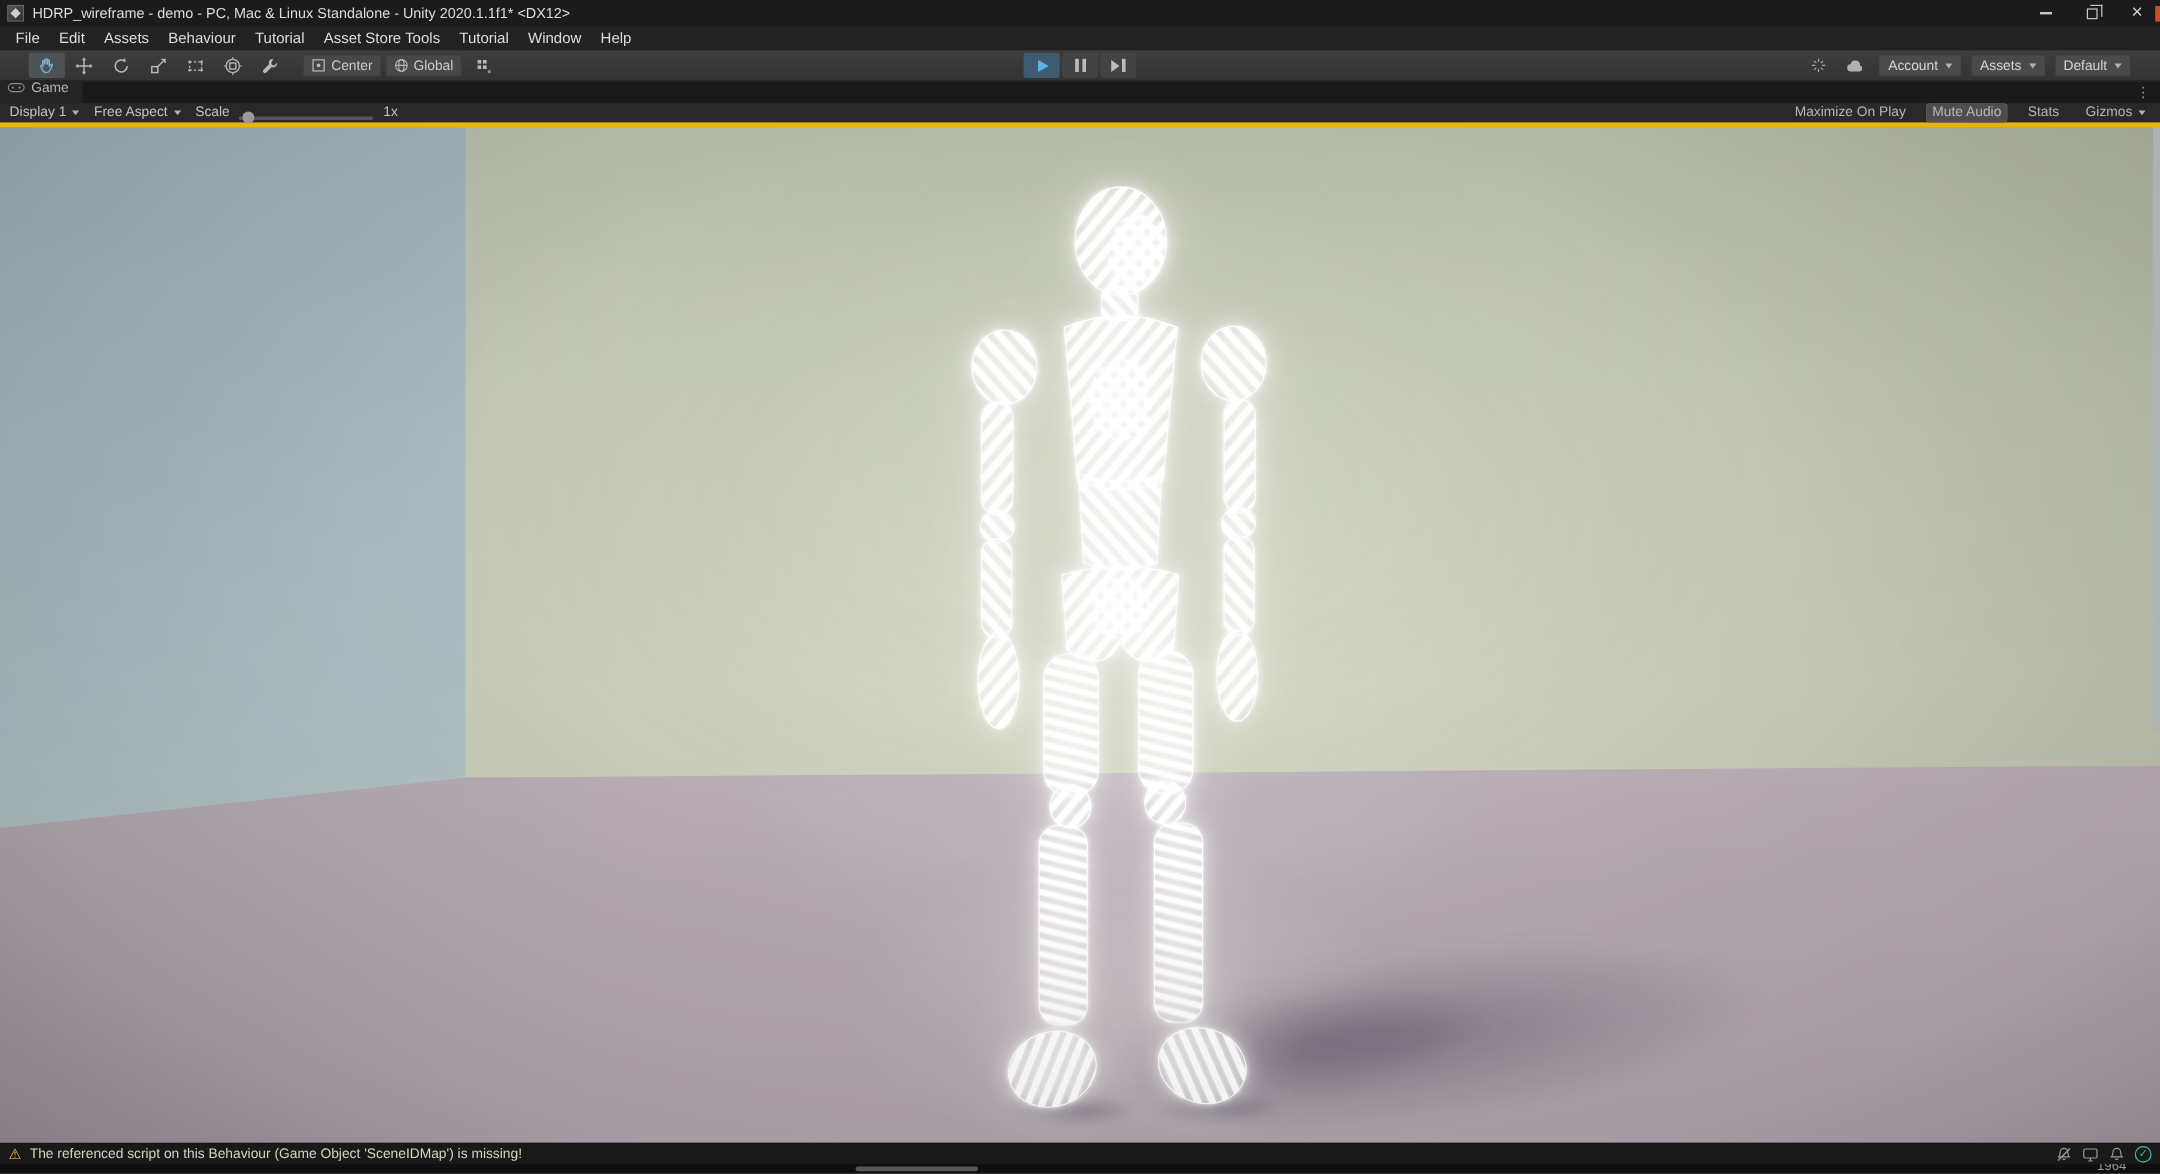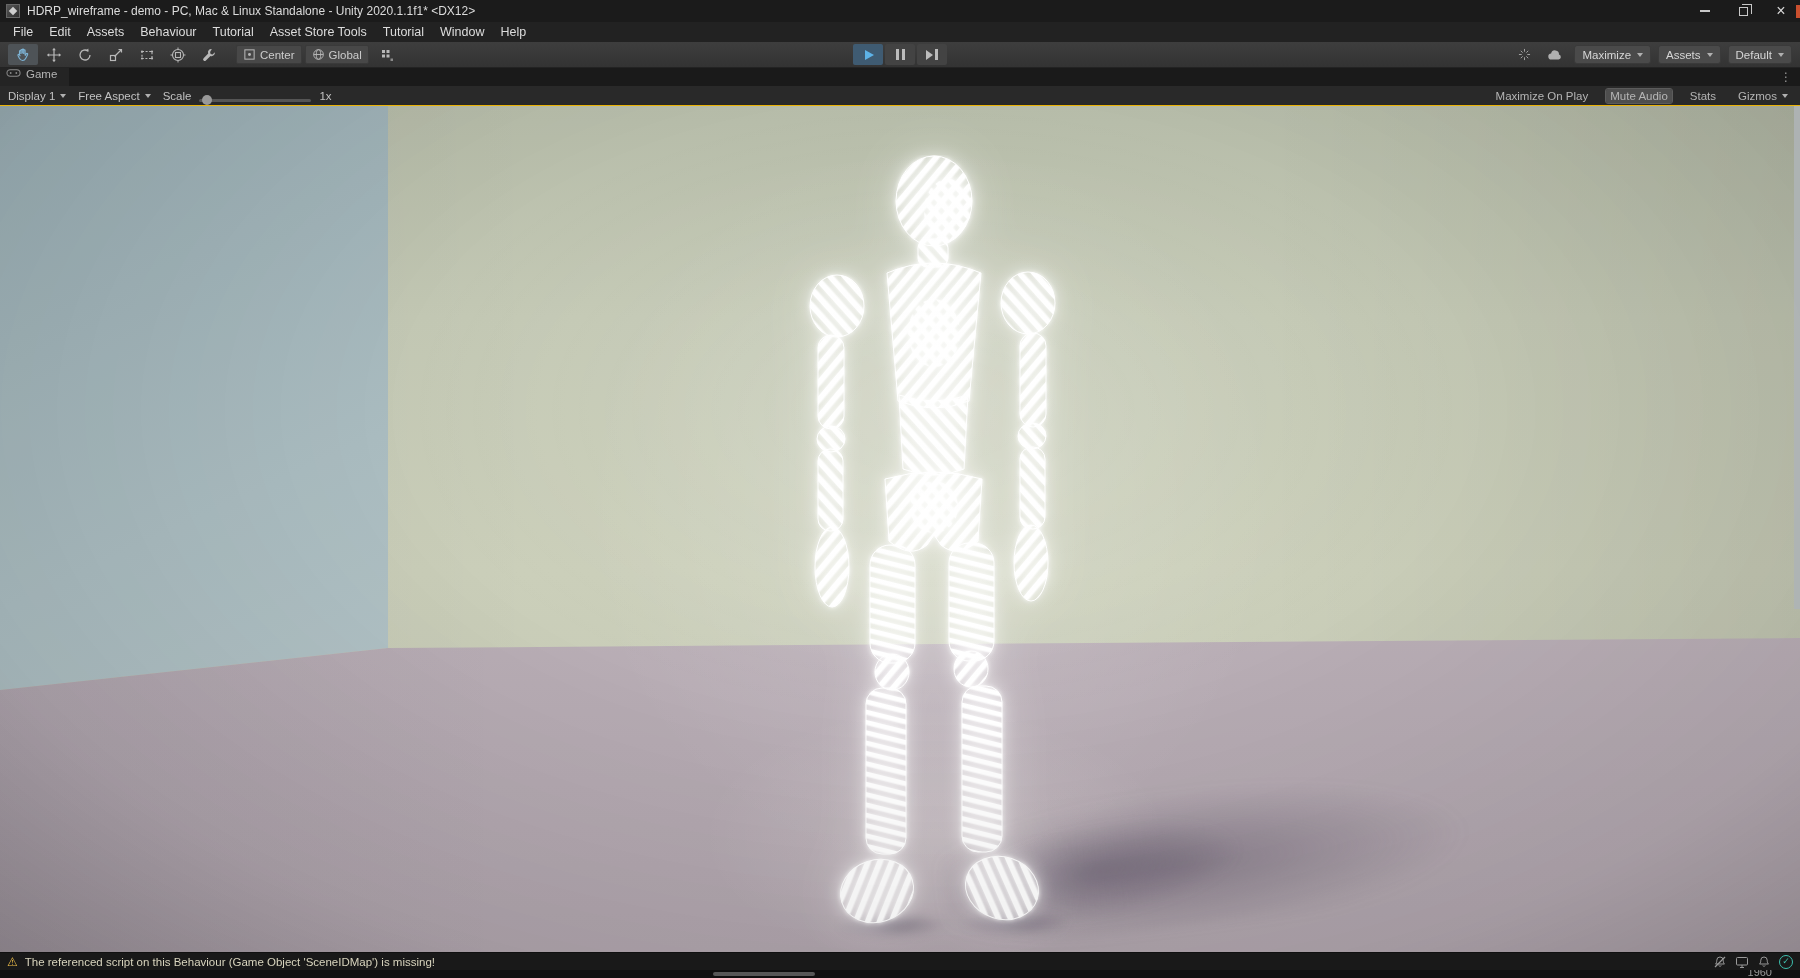--- a/index.html
+++ b/index.html
@@ -18,21 +18,21 @@
   .restore-glyph{width:9px;height:9px;border:1px solid #c8c8c8;position:relative;background:#1b1b1b}
   .restore-glyph::before{content:"";position:absolute;left:2px;top:-4px;width:9px;height:9px;border:1px solid #c8c8c8;border-left:none;border-bottom:none}
   .close-glyph{font-size:16px;line-height:1;color:#d6d6d6}
   .notif-sliver{position:absolute;right:0;top:5px;width:4px;height:13px;background:#c94f2e}
 
   
   .menubar{height:20px;background:#222222;display:flex;align-items:flex-start;font-size:12.5px;color:#dddddd;padding-left:5px;flex:0 0 auto}
   .menu-item{padding:0 8px;height:100%;display:flex;align-items:center;cursor:default}
 
   
-  .toolbar{height:26px;background:linear-gradient(#3e3e3e,#333333);border-bottom:1px solid #232323;display:flex;align-items:center;position:relative;padding:0 8px;flex:0 0 auto}
+  .toolbar{height:26px;background:linear-gradient(#3e3e3e,#333333);border-bottom:1px solid #232323;display:flex;align-items:center;position:relative;padding:0 24px;flex:0 0 auto}
   .tool-group{display:flex;gap:1px;margin-right:12px;align-items:center}
   .tool-btn{width:30px;height:21px;display:flex;align-items:center;justify-content:center;border-radius:2px}
   .tool-btn.active{background:#4e5357}
   .pill-btn{height:19px;display:flex;align-items:center;gap:4px;background:#484848;border:1px solid #3a3a3a;border-radius:2px;padding:0 6px;font-size:11.5px;color:#cccccc;margin-right:3px}
   .play-controls{position:absolute;left:50%;transform:translateX(-50%);display:flex;gap:2px}
   .pc-btn{width:30px;height:21px;background:#434343;border-radius:2px;display:flex;align-items:center;justify-content:center}
   .pc-btn.playing{background:#3f5b72}
   .play-tri{width:0;height:0;border-left:9px solid #5db3e8;border-top:5.5px solid transparent;border-bottom:5.5px solid transparent;margin-left:2px}
   .pause-bars{display:flex;gap:3px}
   .pause-bars i{display:block;width:3px;height:11px;background:#bcbcbc}
@@ -43,21 +43,21 @@
   .icon-btn{width:24px;height:20px;display:flex;align-items:center;justify-content:center}
   .dd-btn{height:19px;background:#4a4a4a;border:1px solid #3a3a3a;border-radius:3px;color:#d6d6d6;font-size:11.5px;display:flex;align-items:center;gap:6px;padding:0 7px}
   .caret-tri{width:0;height:0;border-left:3.5px solid transparent;border-right:3.5px solid transparent;border-top:4px solid #b0b0b0}
 
   
   .tabrow{height:18px;background:#1a1a1a;display:flex;align-items:center;color:#b4b4b4;font-size:11.5px;flex:0 0 auto}
   .tab{display:flex;align-items:flex-start;gap:5px;padding:0 12px 0 6px;height:100%;background:#242424}
   .overflow-btn{margin-left:auto;padding:0 8px;color:#999999;font-size:12px}
 
   
-  .gamebar{height:20px;background:#292929;border-bottom:1px solid #eab308;display:flex;align-items:center;font-size:11.5px;color:#c2c2c2;padding:0 8px;gap:12px;flex:0 0 auto}
+  .gamebar{height:20px;background:#292929;border-bottom:4px solid #eab308;display:flex;align-items:center;font-size:11.5px;color:#c2c2c2;padding:0 8px;gap:12px;flex:0 0 auto}
   .gb-dd{display:flex;align-items:center;gap:5px}
   .scale-wrap{display:flex;align-items:flex-end;gap:8px}
   .slider-track{width:112px;height:3px;background:#555555;border-radius:2px;position:relative}
   .slider-thumb{position:absolute;left:3px;top:-4px;width:10px;height:10px;border-radius:50%;background:#999999}
   .gb-right{margin-left:auto;display:flex;align-items:center;gap:14px;color:#b5b5b5}
   .toggle{padding:1px 4px}
   .toggle.active{background:#4e4e4e;border-radius:2px;outline:1px solid #5c5c5c}
   .gizmos-wrap{display:flex;align-items:center;gap:5px}
 
   
@@ -219,21 +219,21 @@
         <svg width="13" height="13" viewBox="0 0 14 14">
             <path d="M7 1v3M7 10v3M1 7h3M10 7h3M3 3l2 2M9 9l2 2M11 3L9 5M5 9l-2 2" stroke="#aaaaaa" stroke-width="1"></path>
           </svg>
       </div>
       <div class="icon-btn">
         <svg width="16" height="12" viewBox="0 0 16 12">
             <path d="M4.5 10.5a3 3 0 0 1-.4-6A4 4 0 0 1 12 5.6a2.5 2.5 0 0 1-.4 4.9z" fill="#b0b0b0"></path>
           </svg>
       </div>
       <div class="dd-btn">
-        <span>Maximize</span>
+        <span>Account</span>
         <span class="caret-tri"></span>
       </div>
       <div class="dd-btn">
         <span>Assets</span>
         <span class="caret-tri"></span>
       </div>
       <div class="dd-btn">
         <span>Default</span>
         <span class="caret-tri"></span>
       </div>
@@ -368,16 +368,16 @@
           <path d="M5.8 10.5a1.3 1.3 0 0 0 2.4 0" fill="none" stroke="#9a9a9a"></path>
         </svg>
       <span class="check-circle">
           <span>✓</span>
         </span>
     </div>
   </div>
 
   <div class="bottomstrip">
     <div class="bs-scroll"></div>
-    <span class="bs-count">1960</span>
+    <span class="bs-count">1964</span>
   </div>
 
 </div>
 
 </body></html>

